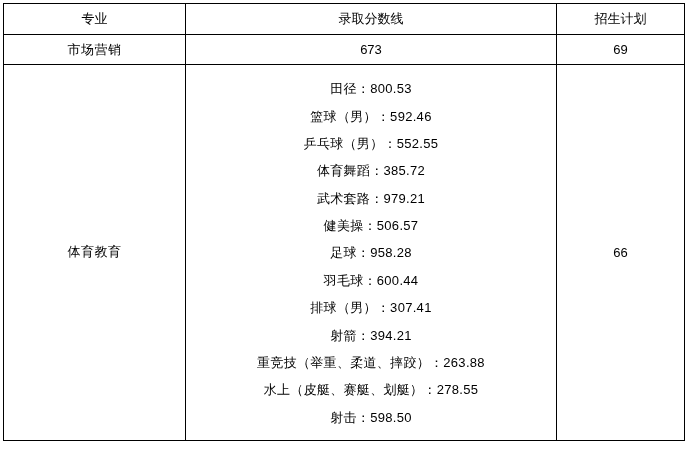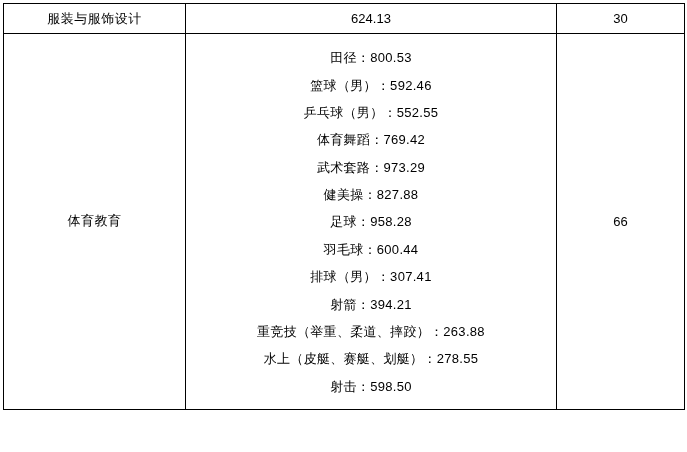--- a/index.html
+++ b/index.html
@@ -67,35 +67,40 @@
 <body>
 
 <div class="sheet">
   <table class="score-table">
     <colgroup>
       <col class="c-major">
       <col class="c-score">
       <col class="c-plan">
     </colgroup>
     <tbody>
+      <tr class="hdr">
+        <td>专业</td>
+        <td>录取分数线</td>
+        <td>招生计划</td>
+      </tr>
       <tr class="row-normal">
-        <td class="cell-major">服装与服饰设计</td>
-        <td>624.13</td>
-        <td>30</td>
+        <td class="cell-major">市场营销</td>
+        <td>673</td>
+        <td>69</td>
       </tr>
       <tr class="row-pe">
         <td class="cell-major">体育教育</td>
         <td>
           <div class="pe-list" id="pe-list">
               <div class="pe-item">田径：800.53</div>
               <div class="pe-item">篮球（男）：592.46</div>
               <div class="pe-item">乒乓球（男）：552.55</div>
-              <div class="pe-item">体育舞蹈：769.42</div>
-              <div class="pe-item">武术套路：973.29</div>
-              <div class="pe-item">健美操：827.88</div>
+              <div class="pe-item">体育舞蹈：385.72</div>
+              <div class="pe-item">武术套路：979.21</div>
+              <div class="pe-item">健美操：506.57</div>
               <div class="pe-item">足球：958.28</div>
               <div class="pe-item">羽毛球：600.44</div>
               <div class="pe-item">排球（男）：307.41</div>
               <div class="pe-item">射箭：394.21</div>
               <div class="pe-item">重竞技（举重、柔道、摔跤）：263.88</div>
               <div class="pe-item">水上（皮艇、赛艇、划艇）：278.55</div>
               <div class="pe-item">射击：598.50</div>
             </div>
         </td>
         <td>66</td>

